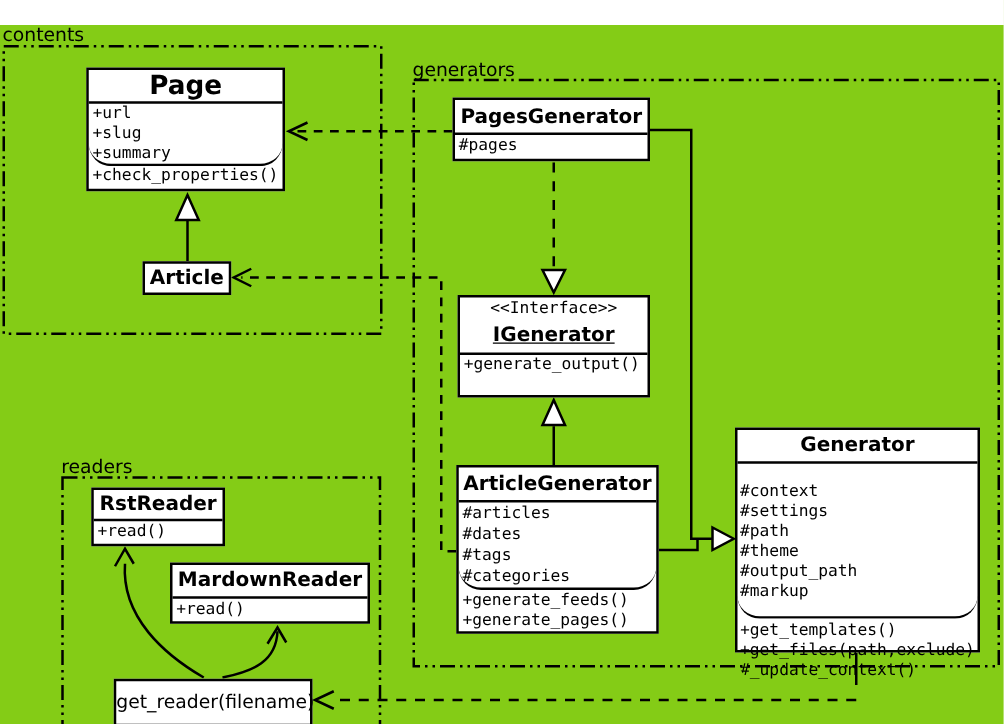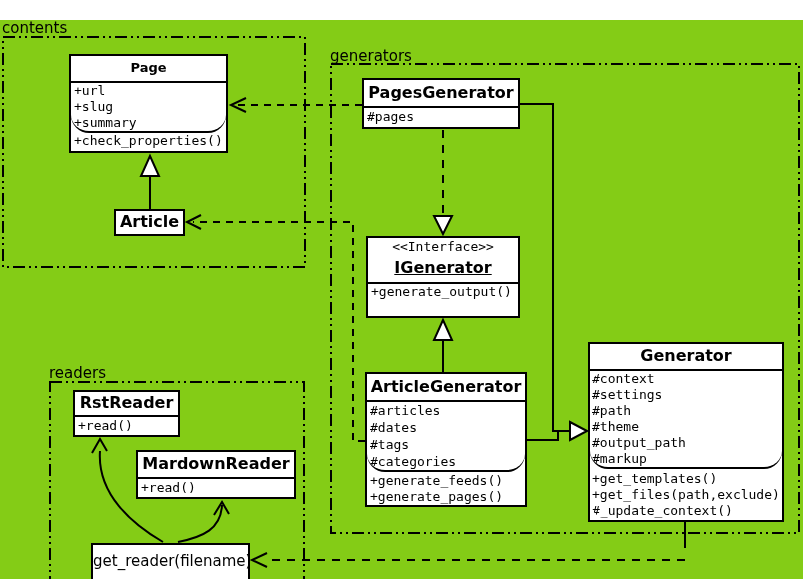--- a/index.html
+++ b/index.html
@@ -83,21 +83,21 @@
       <path d="M178,522 C203,517 221,509 222,485"></path>
       <polyline points="214,495 222,482 229,494"></polyline>
     </g>
   </svg>
 
   <div class="pkg-label" style="left:2px;top:1px">contents</div>
   <div class="pkg-label" style="left:330px;top:29px">generators</div>
   <div class="pkg-label" style="left:49px;top:346px">readers</div>
 
   <div class="cls" style="left:69px;top:34px;width:159px;height:99px">
-    <div class="cls-title" style="height:27px;line-height:24px;font-size:13px">Page</div>
+    <div class="cls-title" style="height:27px;line-height:24px;font-size:21px">Page</div>
     <div class="cls-sec" style="height:50px">
       <div class="member">+url</div>
       <div class="member">+slug</div>
       <div class="member">+summary</div>
     </div>
     <div class="cls-sec last">
       <div class="member">+check_properties()</div>
     </div>
   </div>
 
@@ -131,21 +131,21 @@
       <div class="member" style="line-height:17px">#categories</div>
     </div>
     <div class="cls-sec last" style="padding-top:1px">
       <div class="member">+generate_feeds()</div>
       <div class="member">+generate_pages()</div>
     </div>
   </div>
 
   <div class="cls" style="left:588px;top:322px;width:196px;height:180px">
     <div class="cls-title" style="height:27px;line-height:24px">Generator</div>
-    <div class="cls-sec" style="height:98px;padding-top:0;padding-left:2px">
+    <div class="cls-sec" style="height:124px;padding-top:15px;padding-left:2px">
       <div class="member">#context</div>
       <div class="member">#settings</div>
       <div class="member">#path</div>
       <div class="member">#theme</div>
       <div class="member">#output_path</div>
       <div class="member">#markup</div>
     </div>
     <div class="cls-sec last" style="padding-top:2px;padding-left:2px">
       <div class="member">+get_templates()</div>
       <div class="member">+get_files(path,exclude)</div>

